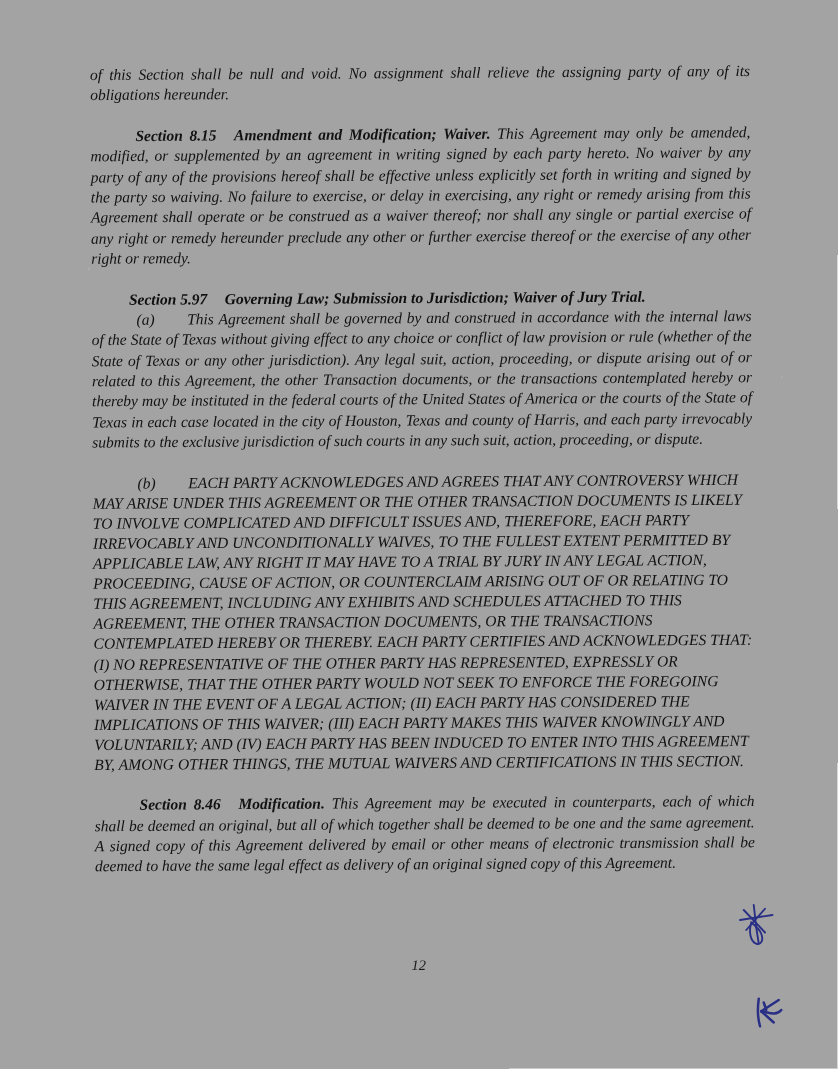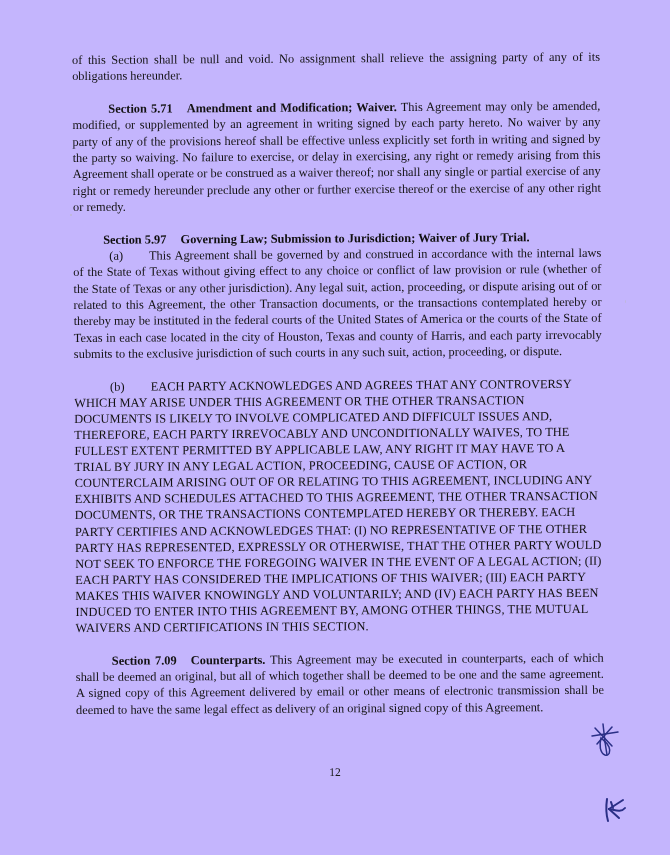--- a/index.html
+++ b/index.html
@@ -14,21 +14,22 @@
     overflow: hidden;
     font-family: "Liberation Serif", "DejaVu Serif", serif;
     color: #100f0f;
     position: relative;
   }
 
   
   #page {
     position: absolute;
     inset: 0;
-    background: #c4b5fd;
+    background: #a3a3a3;
+    font-style: italic;
   }
 
   
   #text-body {
     position: absolute;
     left: 72px;
     top: 52px;
     width: 528px;
     transform: rotate(-0.35deg);
     transform-origin: 0 0;
@@ -111,38 +112,38 @@
 </head>
 <body>
 
 <div id="page">
 
   <div id="text-body">
 
     <p class="para">of this Section shall be null and void. No assignment shall relieve the assigning party of any of its obligations hereunder.</p>
 
     <p class="para">
-      <span class="indent"></span><b class="sect">Section 5.71</b><span class="gap"></span><b class="sect">Amendment and Modification; Waiver.</b>
+      <span class="indent"></span><b class="sect">Section 8.15</b><span class="gap"></span><b class="sect">Amendment and Modification; Waiver.</b>
       <span>This Agreement may only be amended, modified, or supplemented by an agreement in writing signed by each party hereto. No waiver by any party of any of the provisions hereof shall be effective unless explicitly set forth in writing and signed by the party so waiving. No failure to exercise, or delay in exercising, any right or remedy arising from this Agreement shall operate or be construed as a waiver thereof; nor shall any single or partial exercise of any right or remedy hereunder preclude any other or further exercise thereof or the exercise of any other right or remedy.</span>
     </p>
 
     <p class="heading-para">
       <span class="indent-sm"></span><b class="sect">Section 5.97</b><span class="gap"></span><b class="sect">Governing Law; Submission to Jurisdiction; Waiver of Jury Trial.</b>
     </p>
 
     <p class="para">
       <span class="indent"></span><span>(a)</span><span class="gap-lg"></span><span>This Agreement shall be governed by and construed in accordance with the internal laws of the State of Texas without giving effect to any choice or conflict of law provision or rule (whether of the State of Texas or any other jurisdiction). Any legal suit, action, proceeding, or dispute arising out of or related to this Agreement, the other Transaction documents, or the transactions contemplated hereby or thereby may be instituted in the federal courts of the United States of America or the courts of the State of Texas in each case located in the city of Houston, Texas and county of Harris, and each party irrevocably submits to the exclusive jurisdiction of such courts in any such suit, action, proceeding, or dispute.</span>
     </p>
 
     <p class="para caps">
       <span class="indent"></span><span>(b)</span><span class="gap-lg"></span><span>EACH PARTY ACKNOWLEDGES AND AGREES THAT ANY CONTROVERSY WHICH MAY ARISE UNDER THIS AGREEMENT OR THE OTHER TRANSACTION DOCUMENTS IS LIKELY TO INVOLVE COMPLICATED AND DIFFICULT ISSUES AND, THEREFORE, EACH PARTY IRREVOCABLY AND UNCONDITIONALLY WAIVES, TO THE FULLEST EXTENT PERMITTED BY APPLICABLE LAW, ANY RIGHT IT MAY HAVE TO A TRIAL BY JURY IN ANY LEGAL ACTION, PROCEEDING, CAUSE OF ACTION, OR COUNTERCLAIM ARISING OUT OF OR RELATING TO THIS AGREEMENT, INCLUDING ANY EXHIBITS AND SCHEDULES ATTACHED TO THIS AGREEMENT, THE OTHER TRANSACTION DOCUMENTS, OR THE TRANSACTIONS CONTEMPLATED HEREBY OR THEREBY. EACH PARTY CERTIFIES AND ACKNOWLEDGES THAT: (I) NO REPRESENTATIVE OF THE OTHER PARTY HAS REPRESENTED, EXPRESSLY OR OTHERWISE, THAT THE OTHER PARTY WOULD NOT SEEK TO ENFORCE THE FOREGOING WAIVER IN THE EVENT OF A LEGAL ACTION; (II) EACH PARTY HAS CONSIDERED THE IMPLICATIONS OF THIS WAIVER; (III) EACH PARTY MAKES THIS WAIVER KNOWINGLY AND VOLUNTARILY; AND (IV) EACH PARTY HAS BEEN INDUCED TO ENTER INTO THIS AGREEMENT BY, AMONG OTHER THINGS, THE MUTUAL WAIVERS AND CERTIFICATIONS IN THIS SECTION.</span>
     </p>
 
     <p class="para">
-      <span class="indent"></span><b class="sect">Section 7.09</b><span class="gap"></span><b class="sect">Counterparts.</b>
+      <span class="indent"></span><b class="sect">Section 8.46</b><span class="gap"></span><b class="sect">Modification.</b>
       <span>This Agreement may be executed in counterparts, each of which shall be deemed an original, but all of which together shall be deemed to be one and the same agreement. A signed copy of this Agreement delivered by email or other means of electronic transmission shall be deemed to have the same legal effect as delivery of an original signed copy of this Agreement.</span>
     </p>
 
   </div>
 
   <div id="page-number">12</div>
 
   <svg id="initial-mark-1" class="ink" viewBox="0 0 42 38">
     <g fill="none" stroke="#2a2f86" stroke-width="1.5" stroke-linecap="round">
       <path d="M4 14 L30 10"></path>

